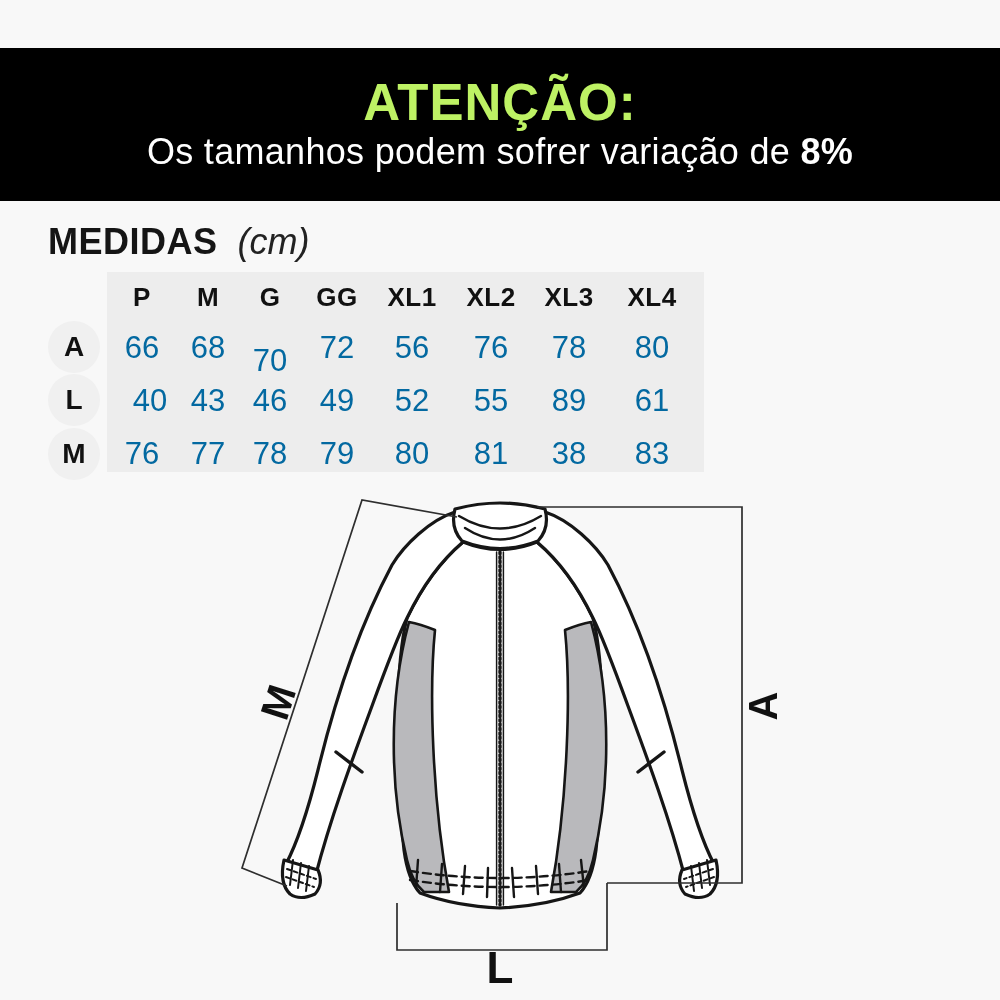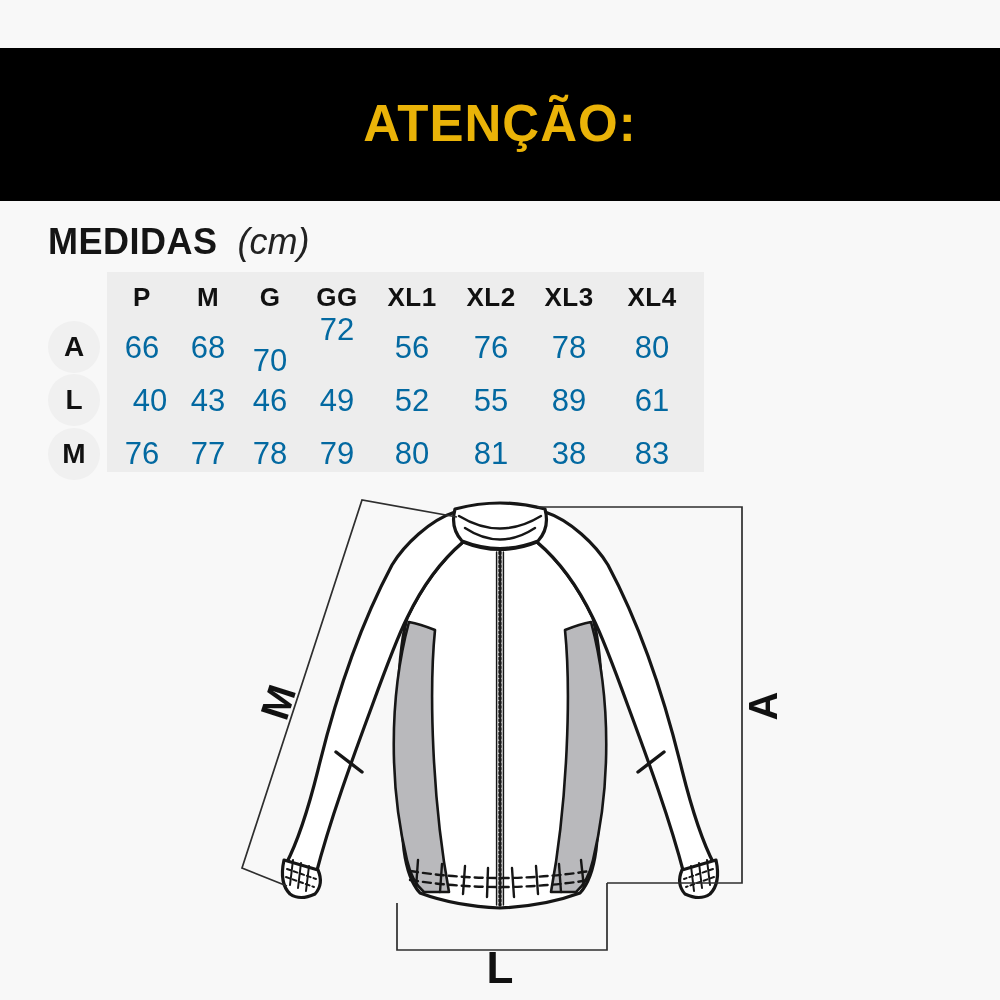--- a/index.html
+++ b/index.html
@@ -47,40 +47,41 @@
   }
 
   
   .jersey-svg{position:absolute;left:0;top:0;width:1000px;height:1000px;pointer-events:none;}
   .dim-label{font-family:"Liberation Sans","DejaVu Sans",sans-serif;font-weight:800;fill:#111;}
 </style>
 </head>
 <body style="background: rgb(248, 248, 248);">
 
 <header class="banner" style="background: rgb(0, 0, 0);">
-  <div class="banner-title" style="color: #eab308;">ATENÇÃO:</div>
+  <div class="banner-title" style="color: #bef264;">ATENÇÃO:</div>
+  <div class="banner-line1"><span>Os tamanhos podem sofrer variação de </span><b>8%</b></div>
 </header>
 
 <div class="medidas">
   <span class="medidas-word">MEDIDAS</span><span class="medidas-unit">(cm)</span>
 </div>
 
 <div class="size-table" id="sizeTable" style="background: rgb(237, 237, 237);">
     <span class="cell header" style="left: 35px; top: 25px;">P</span>
     <span class="cell header" style="left: 101px; top: 25px;">M</span>
     <span class="cell header" style="left: 163px; top: 25px;">G</span>
     <span class="cell header" style="left: 230px; top: 25px;">GG</span>
     <span class="cell header" style="left: 305px; top: 25px;">XL1</span>
     <span class="cell header" style="left: 384px; top: 25px;">XL2</span>
     <span class="cell header" style="left: 462px; top: 25px;">XL3</span>
     <span class="cell header" style="left: 545px; top: 25px;">XL4</span>
     <span class="cell" style="left: 35px; top: 75px;">66</span>
     <span class="cell" style="left: 101px; top: 75px;">68</span>
     <span class="cell" style="left: 163px; top: 75px; margin-top: 13px;">70</span>
-    <span class="cell" style="left: 230px; top: 57px; text-align: center;">72</span>
+    <span class="cell" style="left: 230px; top: 75px; text-align: center;">72</span>
     <span class="cell" style="left: 305px; top: 75px;">56</span>
     <span class="cell" style="left: 384px; top: 75px;">76</span>
     <span class="cell" style="left: 462px; top: 75px;">78</span>
     <span class="cell" style="left: 545px; top: 75px;">80</span>
     <span class="cell" style="left: 43px; top: 128px;">40</span>
     <span class="cell" style="left: 101px; top: 128px;">43</span>
     <span class="cell" style="left: 163px; top: 128px;">46</span>
     <span class="cell" style="left: 230px; top: 128px;">49</span>
     <span class="cell" style="left: 305px; top: 128px;">52</span>
     <span class="cell" style="left: 384px; top: 128px;">55</span>

